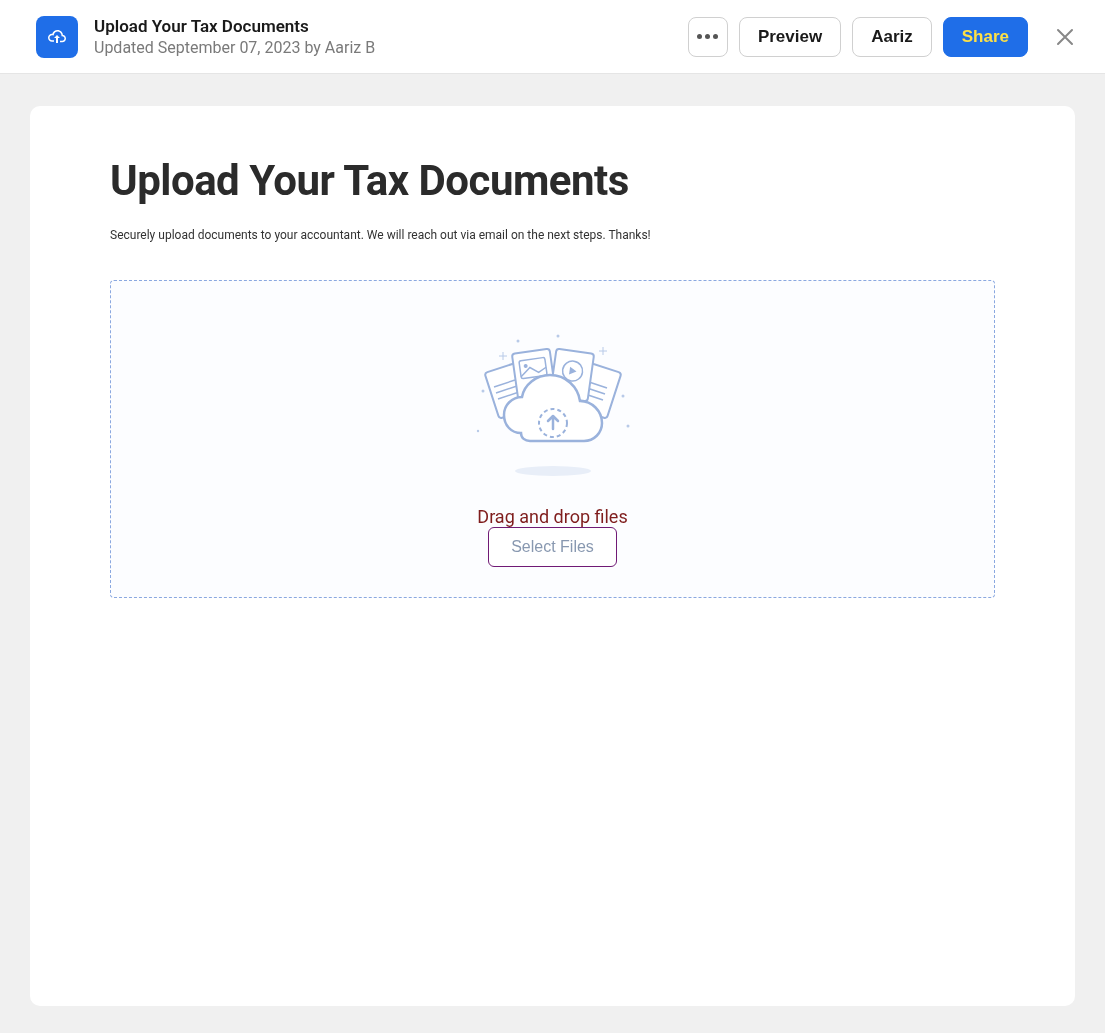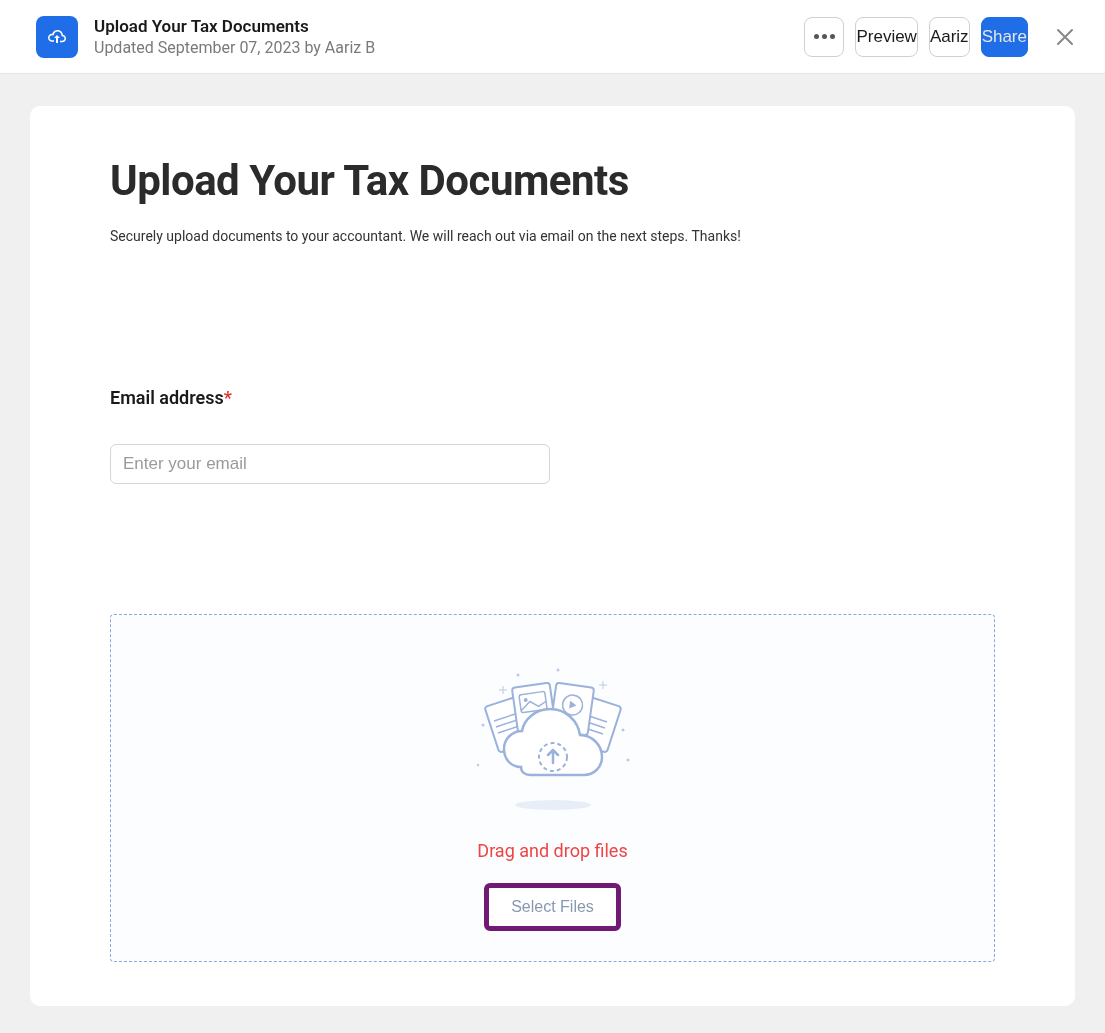--- a/index.html
+++ b/index.html
@@ -62,34 +62,34 @@
       border: 1px solid #d0d0d0;
       border-radius: 8px;
       background: #fff;
       display: flex;
       align-items: center;
       justify-content: center;
       cursor: pointer;
     }
     .btn {
       height: 40px;
-      padding: 0 0;
+      padding: 0 18px;
       border: 1px solid #d0d0d0;
       border-radius: 8px;
       background: #fff;
       font-size: 17px;
-      font-weight: 400;
+      font-weight: 700;
       color: #1a1a1a;
       cursor: pointer;
       display: flex;
       align-items: center;
     }
     .btn-primary {
       background: #1f6ee8;
-      color: #e5e5e5;
+      color: #fde047;
       border-color: #1f6ee8;
     }
     .close-btn {
       width: 40px;
       height: 40px;
       background: transparent;
       border: none;
       display: flex;
       align-items: center;
       justify-content: center;
@@ -106,24 +106,23 @@
       min-height: 900px;
     }
     .page-title {
       font-size: 42px;
       font-weight: 700;
       color: #2b2b2b;
       margin-bottom: 22px;
       letter-spacing: -0.5px;
     }
     .page-desc {
-      font-size: 14px;
+      font-size: 12px;
       color: #333;
       line-height: 1.4;
-      margin-bottom: 140px;
       max-width: 830px;
     }
     .field-group {
       margin-bottom: 130px;
     }
     .field-label {
       font-size: 18px;
       font-weight: 600;
       color: #1a1a1a;
       margin-bottom: 36px;
@@ -155,26 +154,25 @@
       align-items: center;
       margin-top: 36px;
     }
     .upload-illustration {
       width: 180px;
       height: 155px;
       margin-bottom: 20px;
     }
     .drop-text {
       font-size: 18px;
-      color: #ef4444;
-      margin-bottom: 22px;
+      color: #7f1d1d;
     }
     .select-files-btn {
       padding: 10px 22px;
-      border: 5px solid #701a75;
+      border: 1px solid #701a75;
       border-radius: 6px;
       background: #fff;
       color: #8898b0;
       font-size: 16px;
       font-weight: 500;
       cursor: pointer;
     }
     .dots {
       display: flex;
       gap: 3px;
@@ -219,26 +217,20 @@
       </svg>
     </button>
   </div>
 </div>
 
 <div class="main-area">
   <div class="card">
     <h1 class="page-title">Upload Your Tax Documents</h1>
     <p class="page-desc">Securely upload documents to your accountant. We will reach out via email on the next steps. Thanks!</p>
 
-    <div class="field-group">
-      <label class="field-label">
-        <span>Email address</span><span class="required">*</span>
-      </label>
-      <input type="text" class="text-input" placeholder="Enter your email" style="">
-    </div>
 
     <div>
       <div class="upload-zone">
         <svg class="upload-illustration" viewBox="0 0 180 155">
 
           <g fill="#b8cae8">
             <circle cx="20" cy="60" r="1.5"></circle>
               <circle cx="30" cy="45" r="1.2"></circle>
             <circle cx="160" cy="65" r="1.5"></circle>
               <circle cx="150" cy="50" r="1.2"></circle>

